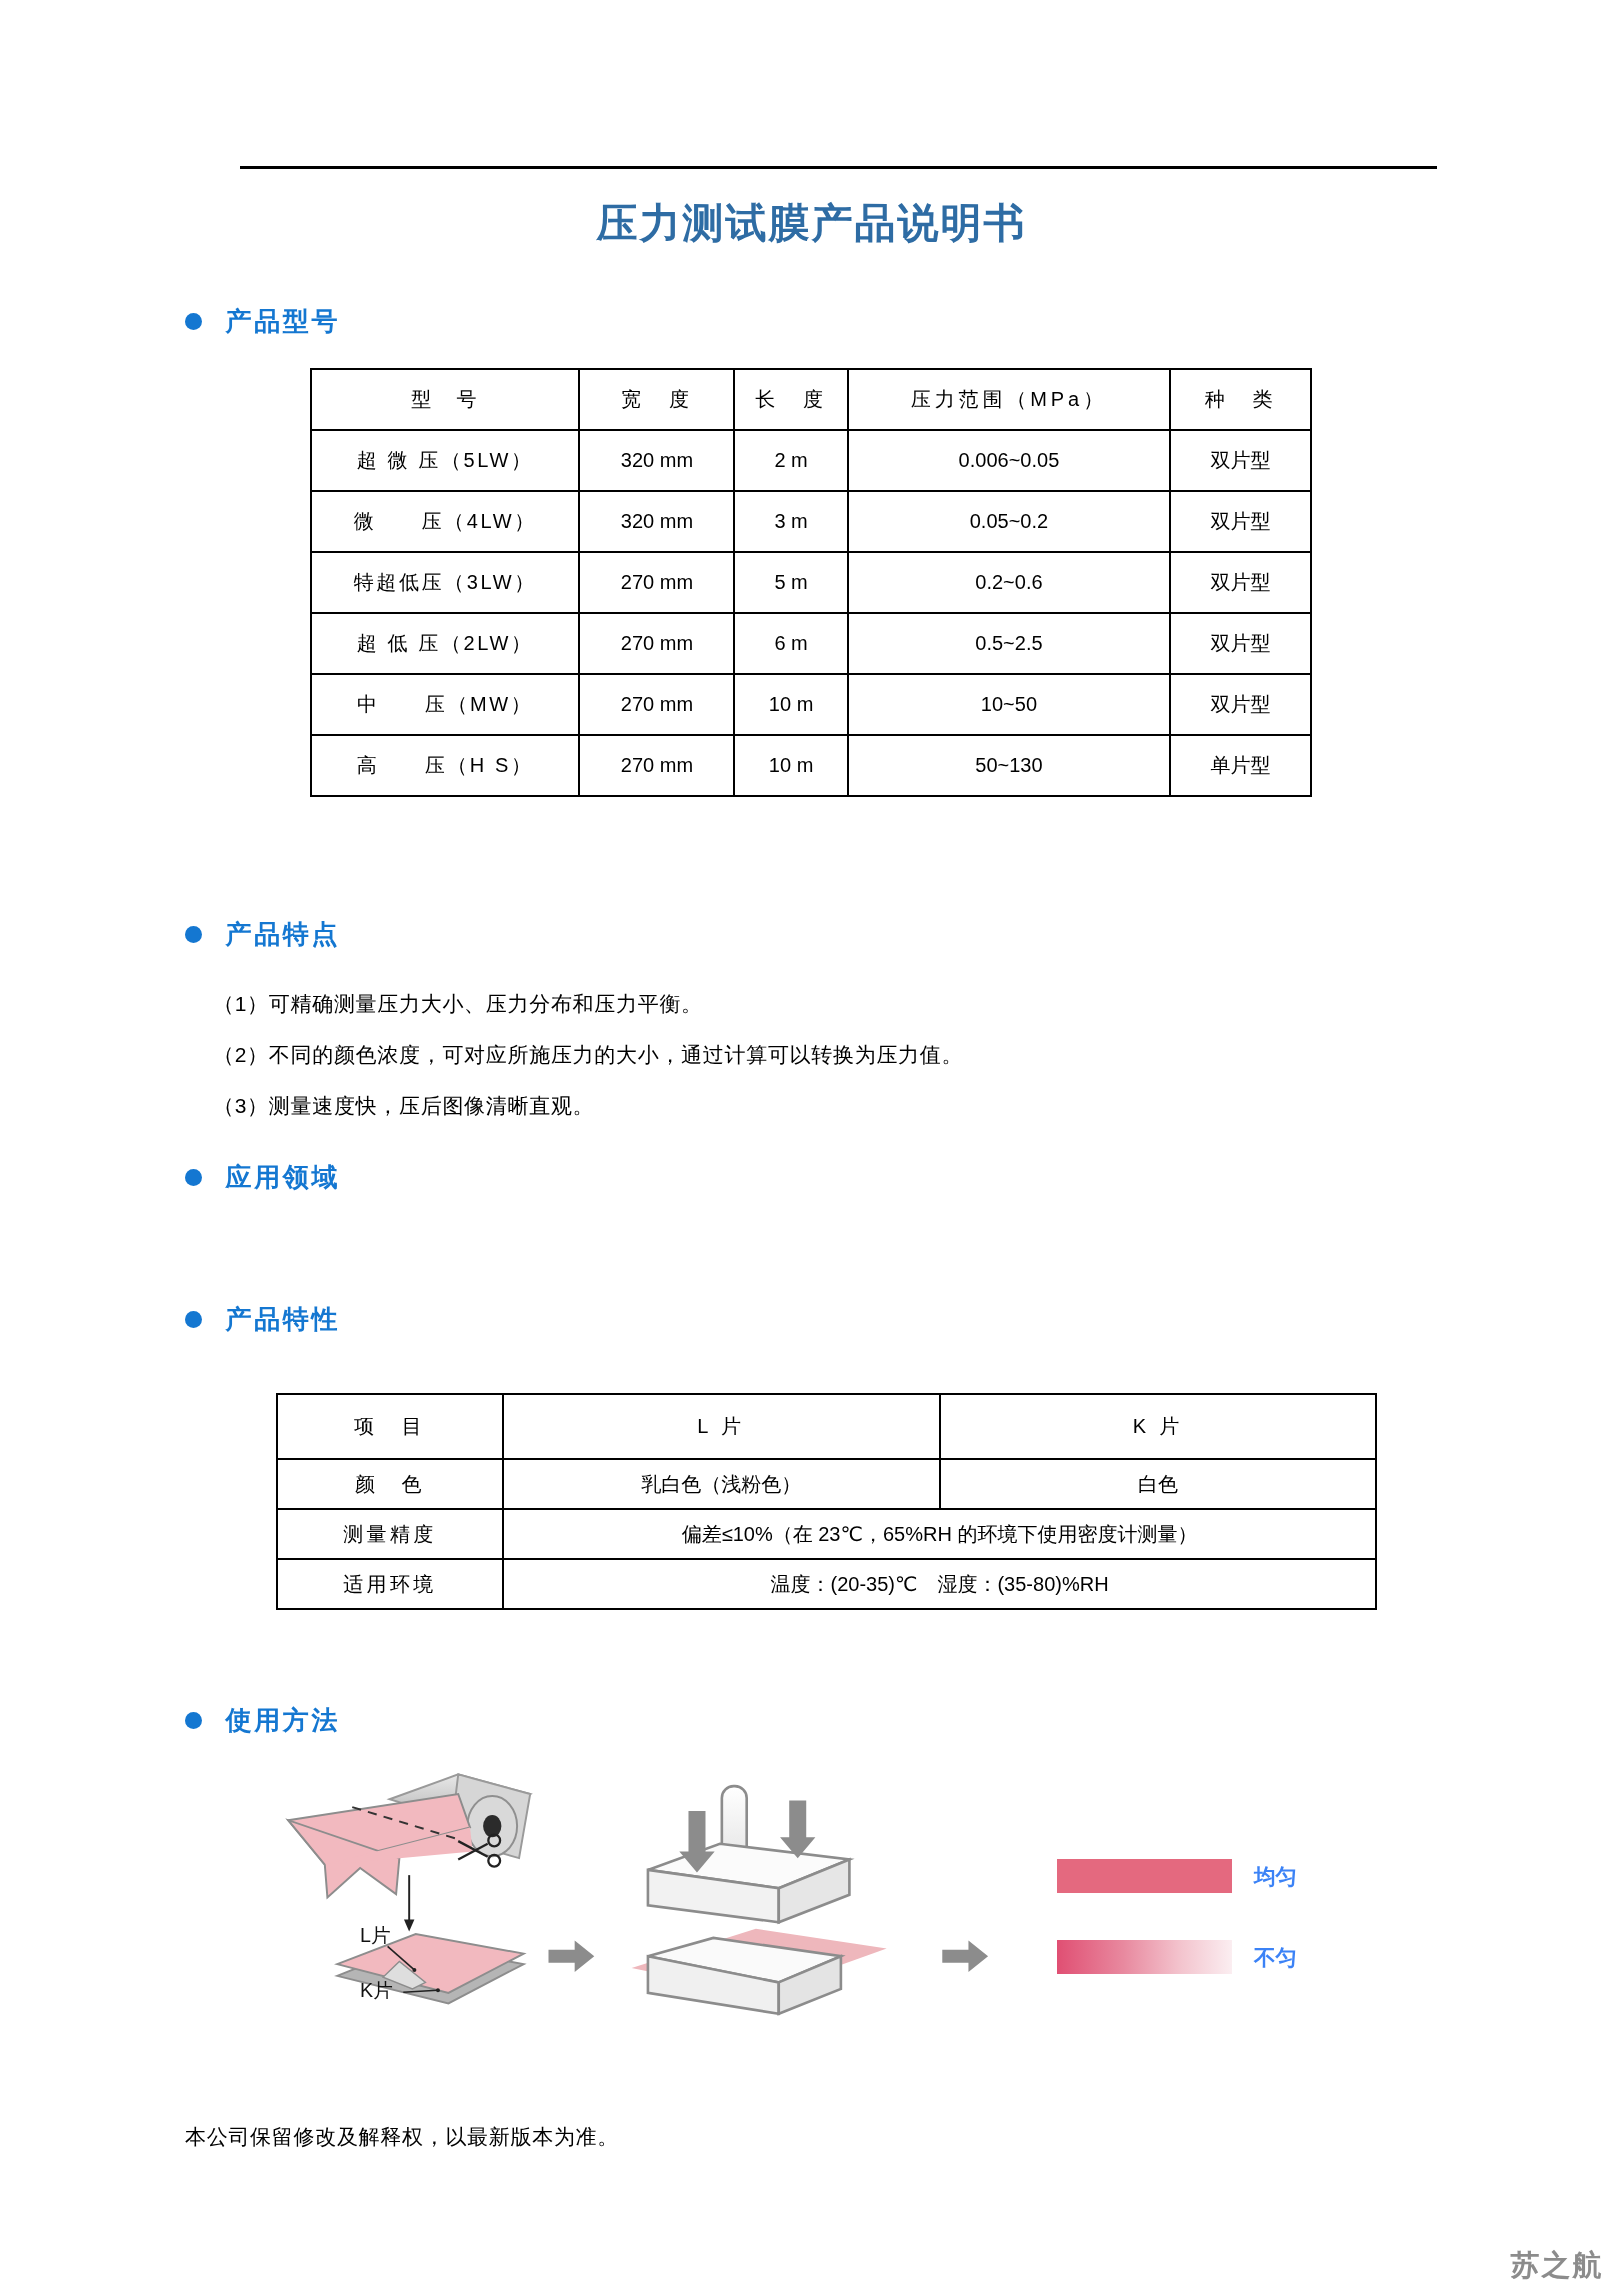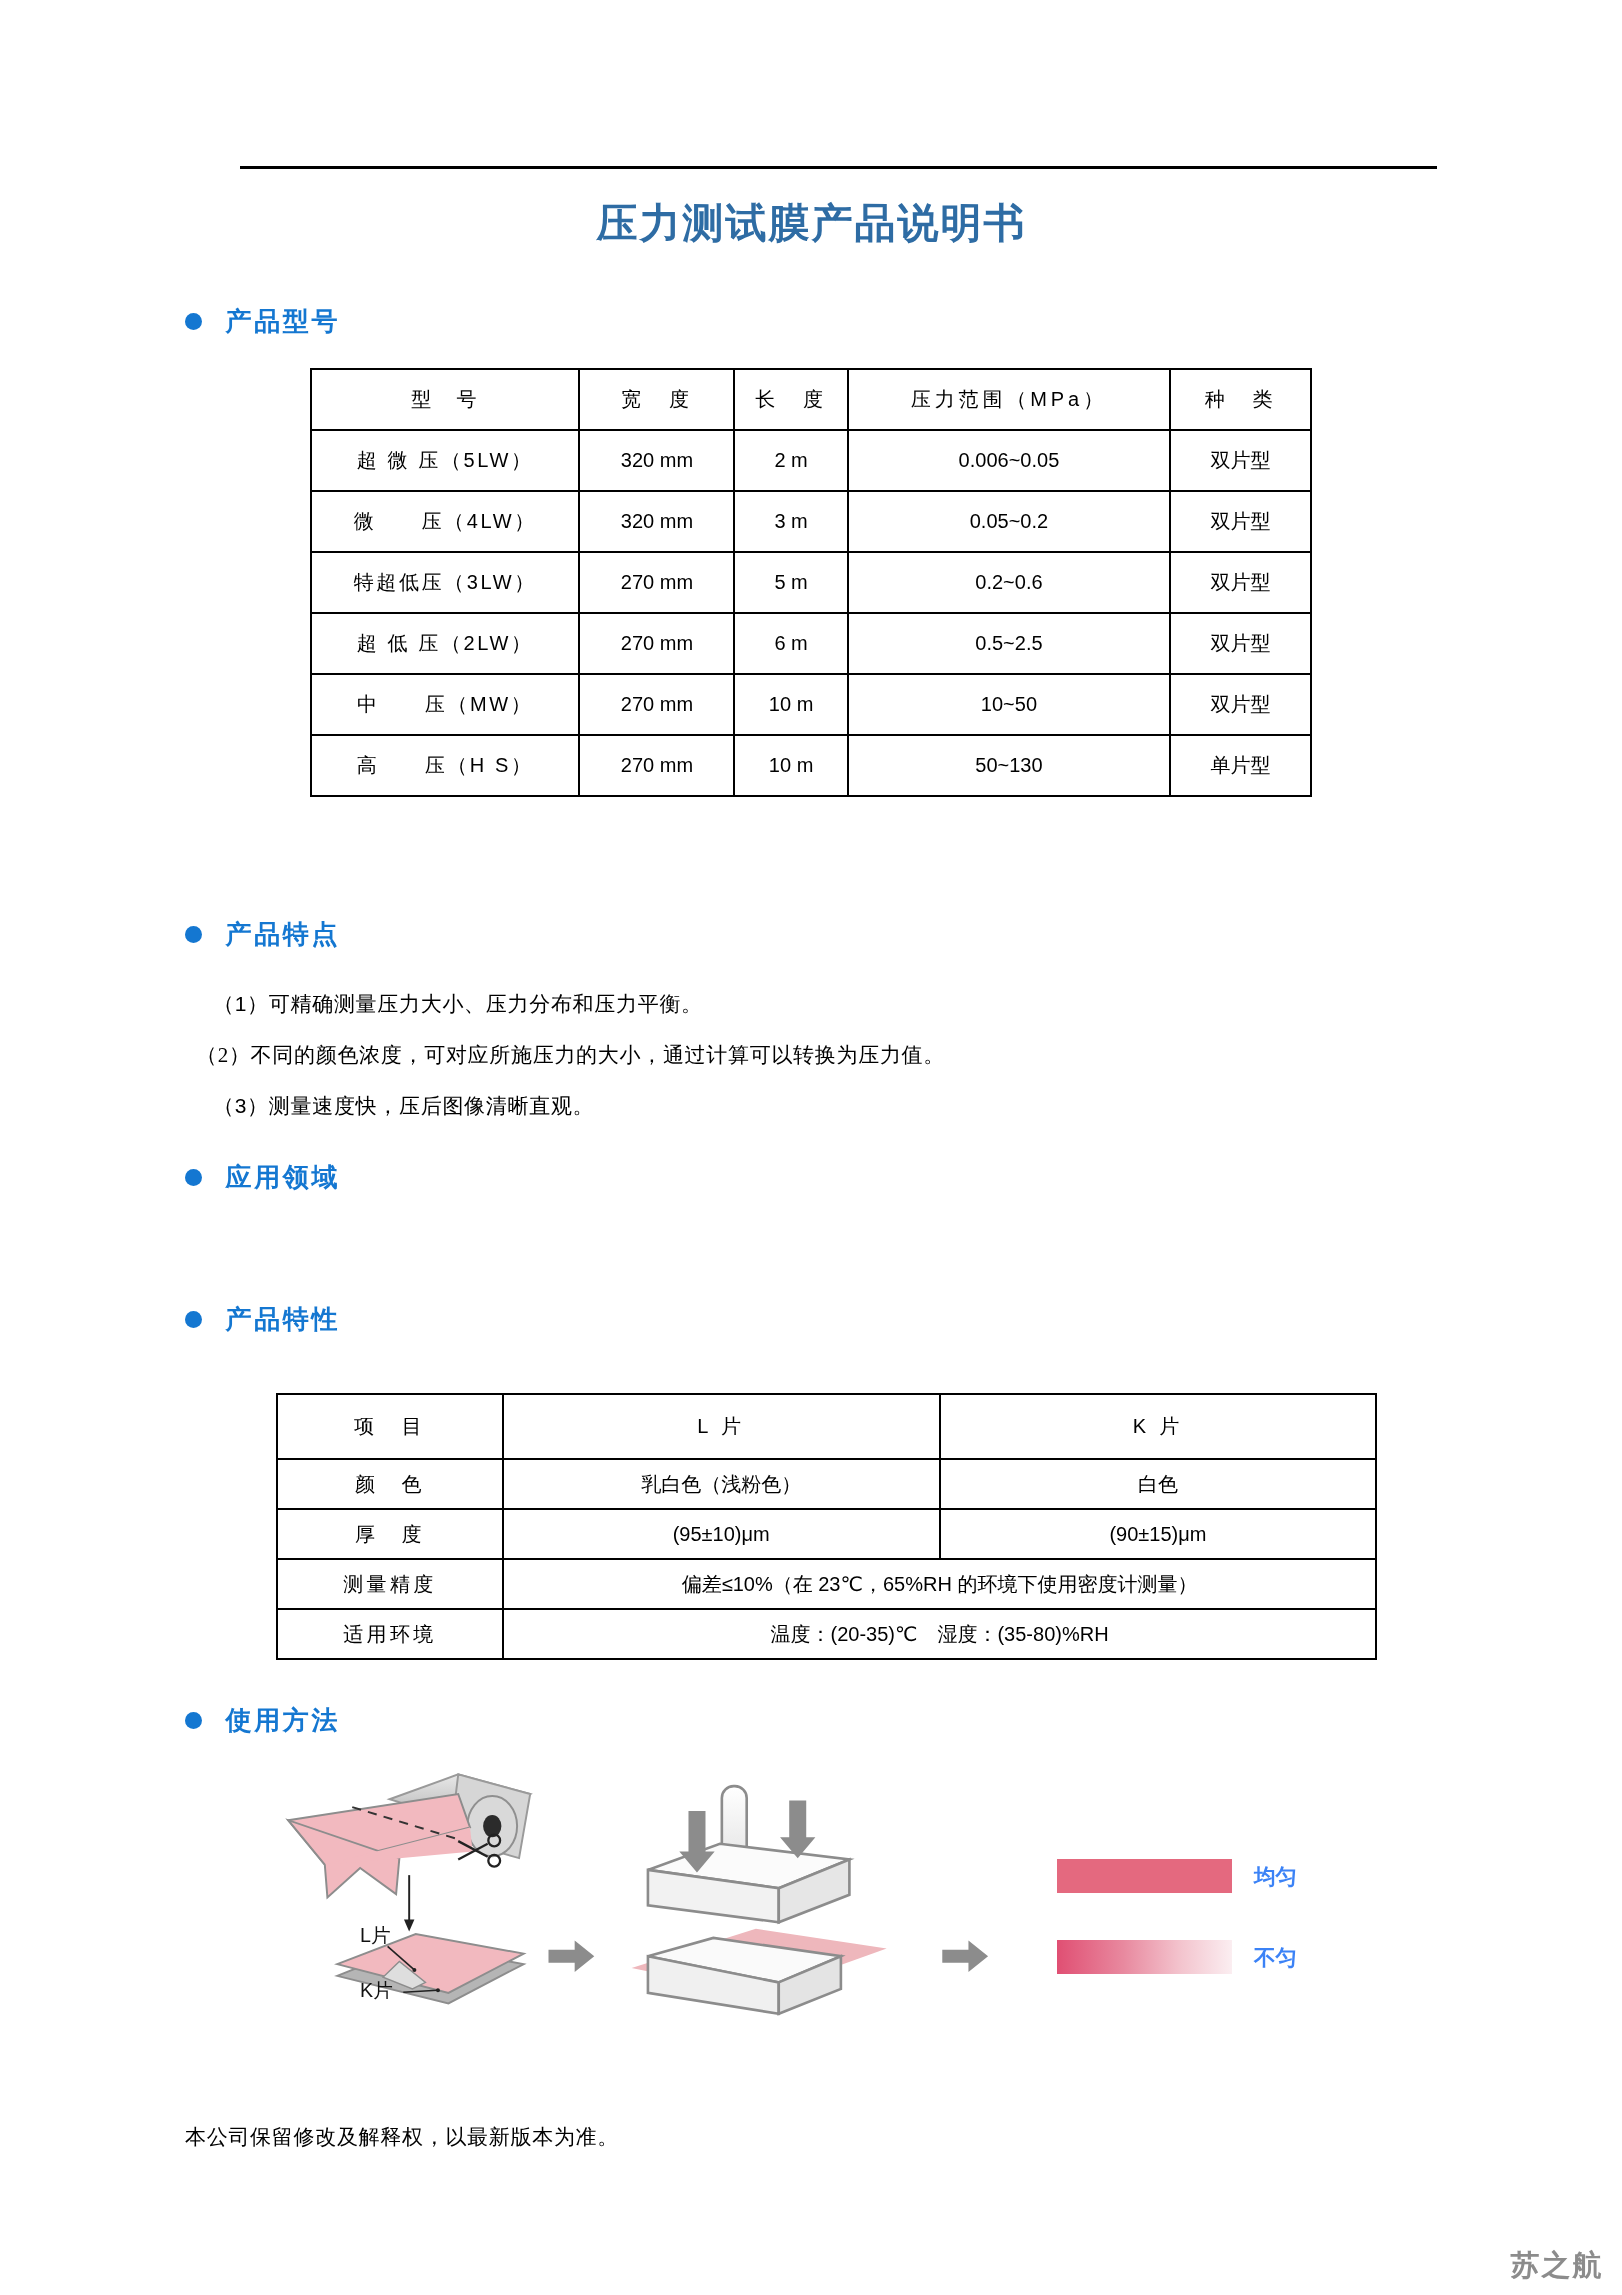--- a/index.html
+++ b/index.html
@@ -117,21 +117,21 @@
   
   .body-text {
     position: absolute;
     font-size: 21px;
     color: #000;
     white-space: nowrap;
     letter-spacing: 0.7px;
   }
 
   .feat-1 { left: 213px; top: 990px; }
-  .feat-2 { left: 196px; top: 1041px; font-family: Liberation Serif, serif; }
+  .feat-2 { left: 213px; top: 1041px; }
   .feat-3 { left: 213px; top: 1092px; }
   .app-body { left: 185px; top: 1230px; }
   .footer-note { left: 185px; top: 2123px; }
 
   
   .usage-figure {
     position: absolute;
     left: 262px;
     top: 1760px;
     width: 1112px;
@@ -273,25 +273,20 @@
     <tbody>
       <tr class="header-row">
         <td class="k0">项　目</td>
         <td class="k1">L 片</td>
         <td class="k2">K 片</td>
       </tr>
       <tr>
         <td class="k0">颜　色</td>
         <td class="k1">乳白色（浅粉色）</td>
         <td class="k2">白色</td>
-      </tr>
-      <tr>
-        <td class="k0">厚　度</td>
-        <td class="k1">(95±10)μm</td>
-        <td class="k2">(90±15)μm</td>
       </tr>
       <tr>
         <td class="k0">测量精度</td>
         <td colspan="2">偏差≤10%（在 23℃，65%RH 的环境下使用密度计测量）</td>
       </tr>
       <tr>
         <td class="k0">适用环境</td>
         <td colspan="2">温度：(20-35)℃　湿度：(35-80)%RH</td>
       </tr>
     </tbody>

